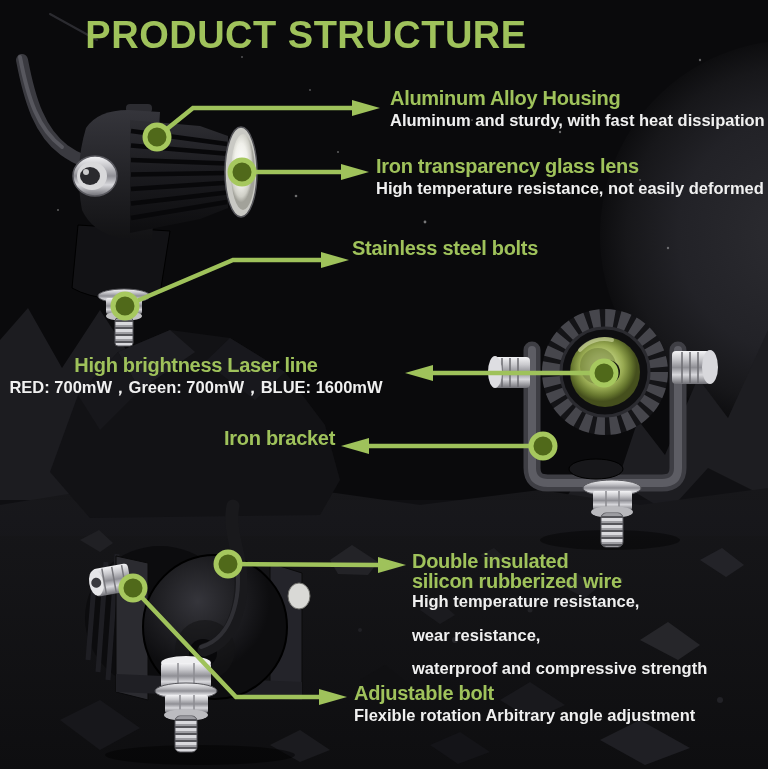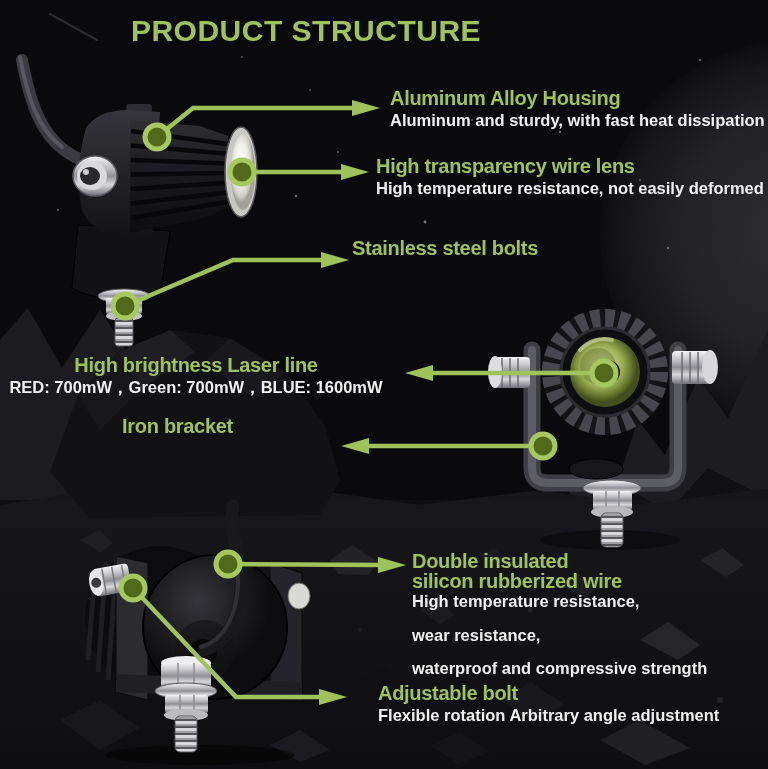--- a/index.html
+++ b/index.html
@@ -4,39 +4,39 @@
 <style>
   html,body { margin:0; padding:0; background:#000; }
   .stage {
     position:relative; width:768px; height:769px; overflow:hidden;
     background:#0a0a0c;
     font-family:"Liberation Sans", sans-serif;
   }
   .stage svg.scene { position:absolute; inset:0; }
   h1.page-title {
     position:absolute; top:16px; left:0; width:612px; margin:0;
-    text-align:center; font-weight:700; font-size:30px; line-height:1;
+    text-align:center; font-weight:700; font-size:38px; line-height:1;
     letter-spacing:0.5px; color:#9fc25b;
   }
   .co { position:absolute; }
   .co .t {
     font-weight:700; font-size:20px; line-height:1.02;
     letter-spacing:-0.3px; color:#9fc25b; white-space:nowrap;
   }
   .co .d {
     font-weight:700; font-size:16.5px; line-height:1.12;
     color:#f0f0f0; margin-top:3px; white-space:nowrap;
   }
   .co-housing   { left:390px; top:88px; }
   .co-glasslens { left:376px; top:156px; }
   .co-bolts     { left:352px; top:238px; }
   .co-laser     { left:8px;  top:355px; width:376px; text-align:center; }
-  .co-bracket   { left:20px;  top:416px; width:315px; text-align:center; }
+  .co-bracket   { left:20px;  top:428px; width:315px; text-align:right; }
   .co-wire      { left:412px; top:551px; }
-  .co-adjust    { left:354px; top:683px;margin-left:24px; }
+  .co-adjust    { left:354px; top:683px; }
   .co-wire .d   { margin-top:0; }
 </style>
 </head>
 <body>
 
 <div class="stage">
 
 <svg class="scene" width="768" height="769" viewBox="0 0 768 769">
   <defs>
     <radialGradient id="moonG" cx="50%" cy="50%">
@@ -291,21 +291,21 @@
 </svg>
 
   <h1 class="page-title">PRODUCT STRUCTURE</h1>
 
   <div class="co co-housing">
     <div class="t">Aluminum Alloy Housing</div>
     <div class="d">Aluminum and sturdy, with fast heat dissipation</div>
   </div>
 
   <div class="co co-glasslens">
-    <div class="t">High transparency wire lens</div>
+    <div class="t">Iron transparency glass lens</div>
     <div class="d">High temperature resistance, not easily deformed</div>
   </div>
 
   <div class="co co-bolts">
     <div class="t">Stainless steel bolts</div>
   </div>
 
   <div class="co co-laser">
     <div class="t">High brightness Laser line</div>
     <div class="d">RED: 700mW，Green: 700mW，BLUE: 1600mW</div>

